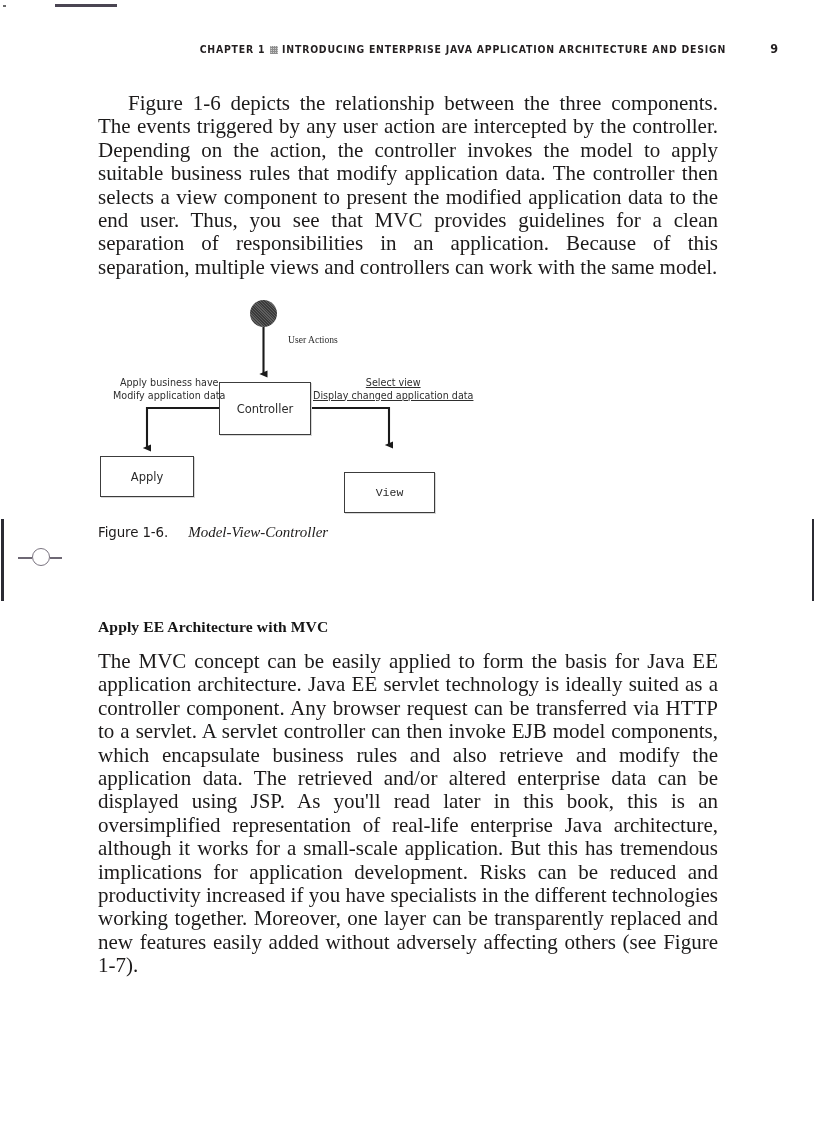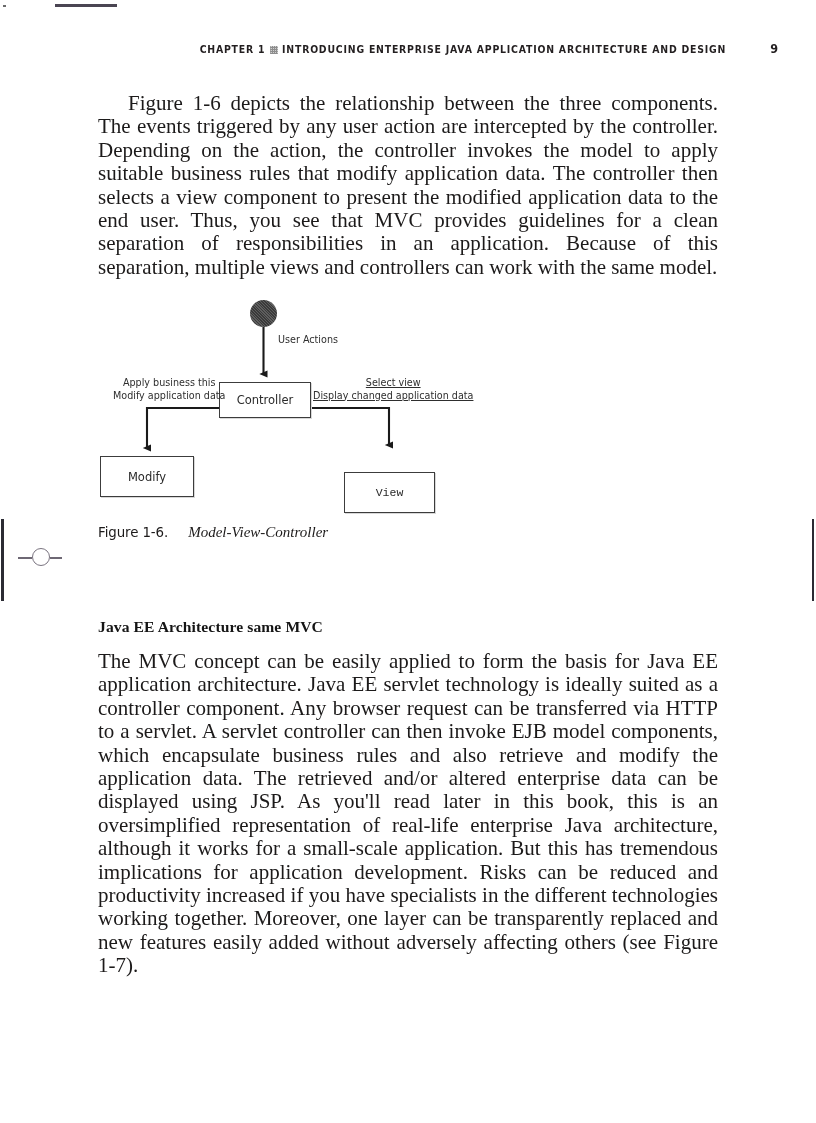--- a/index.html
+++ b/index.html
@@ -159,21 +159,21 @@
     border: 1.2px solid #3c3c3c;
     background: #ffffff;
     display: flex;
     align-items: center;
     justify-content: center;
     font-family: "DejaVu Sans", "Liberation Sans", sans-serif;
     font-size: 11.5px;
     color: #2a2a2a;
     box-shadow: 1px 1px 0 #d8d8d8;
   }
-  #box-controller { left: 219px; top: 382px; width: 92px; height: 36px; }
+  #box-controller { left: 219px; top: 382px; width: 92px; height: 53px; }
   #box-model      { left: 100px; top: 456px; width: 94px; height: 41px; }
   #box-view       { left: 344px; top: 472px; width: 91px; height: 41px; font-family: Liberation Mono, monospace; }
 
   .fig-node-circle {
     position: absolute;
     left: 250px;
     top: 300px;
     width: 27px;
     height: 27px;
     border-radius: 50%;
@@ -183,21 +183,21 @@
   }
 
   .fig-label {
     position: absolute;
     font-family: "DejaVu Sans", "Liberation Sans", sans-serif;
     font-size: 9.6px;
     color: #2e2e2e;
     line-height: 12.5px;
     white-space: nowrap;
   }
-  #label-user-actions { left: 278px; top: 334px; }
+  #label-user-actions { left: 288px; top: 334px; font-family: Liberation Serif, serif; }
   #label-left  { left: 113px; top: 377px; text-align: center; }
   #label-right { left: 313px; top: 377px; text-align: center; text-decoration: underline; }
 
   .fig-svg {
     position: absolute;
     left: 0;
     top: 0;
     width: 816px;
     height: 520px;
     pointer-events: none;
@@ -281,37 +281,37 @@
 
   <path d="M311,408 L389,408 L389,445" fill="none" stroke="#1a1a1a" stroke-width="2.1" marker-end="url(#arrowhead)"></path>
 </svg>
 
 <div class="fig-node-circle"></div>
 
 <div class="fig-box" id="box-controller">
   <span>Controller</span>
 </div>
 <div class="fig-box" id="box-model">
-  <span>Modify</span>
+  <span>Apply</span>
 </div>
 <div class="fig-box" id="box-view">
   <span>View</span>
 </div>
 
 <div class="fig-label" id="label-user-actions">User Actions</div>
 <div class="fig-label" id="label-left">
-  <div>Apply business this</div>
+  <div>Apply business have</div>
   <div>Modify application data</div>
 </div>
 <div class="fig-label" id="label-right">
   <div>Select view</div>
   <div>Display changed application data</div>
 </div>
 
 <div class="figure-caption">
   <span class="cap-label">Figure 1-6.</span><span class="cap-title">Model-View-Controller</span>
 </div>
 
-<div class="section-heading">Java EE Architecture same MVC</div>
+<div class="section-heading">Apply EE Architecture with MVC</div>
 
 <div class="para-block-2">
   <p class="body-para">The MVC concept can be easily applied to form the basis for Java EE application architecture. Java EE servlet technology is ideally suited as a controller component. Any browser request can be transferred via HTTP to a servlet. A servlet controller can then invoke EJB model components, which encapsulate business rules and also retrieve and modify the application data. The retrieved and/or altered enterprise data can be displayed using JSP. As you'll read later in this book, this is an oversimplified representation of real-life enterprise Java architecture, although it works for a small-scale application. But this has tremendous implications for application development. Risks can be reduced and productivity increased if you have specialists in the different technologies working together. Moreover, one layer can be transparently replaced and new features easily added without adversely affecting others (see Figure 1-7).</p>
 </div>
 
 </body></html>

